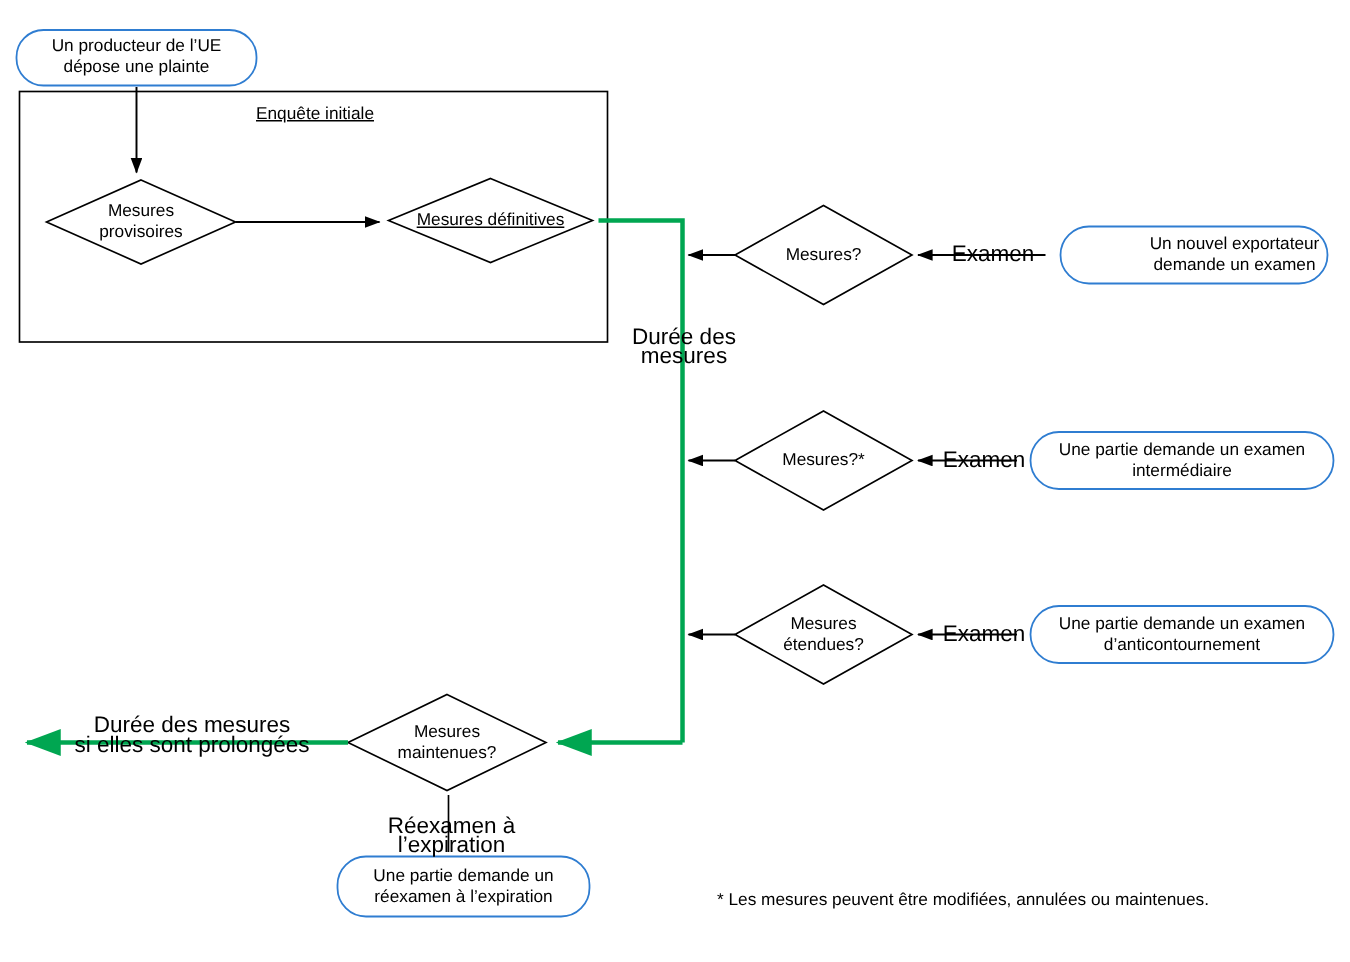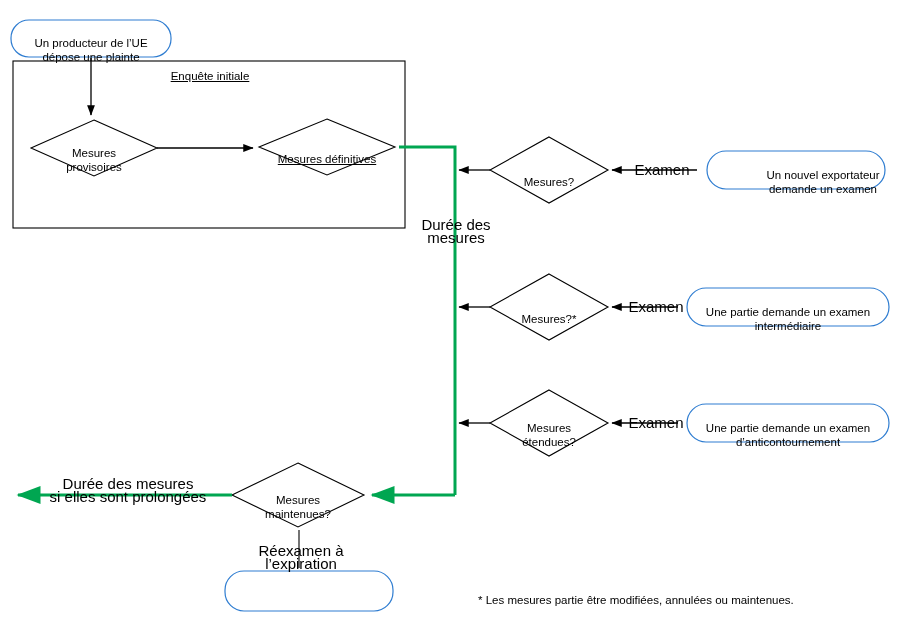--- a/index.html
+++ b/index.html
@@ -23,21 +23,20 @@
     height: 641px;
   }
   .node-label {
     position: absolute;
     text-align: center;
     color: #000000;
     font-size: 11.5px;
     line-height: 14px;
     white-space: pre-line;
     pointer-events: none;
-    margin-top: 12px;
   }
   .edge-label {
     position: absolute;
     text-align: center;
     color: #000000;
     font-size: 15px;
     line-height: 13px;
     white-space: pre-line;
   }
   .footnote {
@@ -109,35 +108,37 @@
   <div class="group-title" style="left:140px; top:70px; width:140px;text-decoration:underline;">Enquête initiale</div>
 
   <div class="node-label" style="left:12px; top:24px; width:158px;">Un producteur de l’UE
 dépose une plainte</div>
   <div class="node-label" style="left:725px; top:156px; width:196px;">Un nouvel exportateur
 demande un examen</div>
   <div class="node-label" style="left:689px; top:293px; width:198px;">Une partie demande un examen
 intermédiaire</div>
   <div class="node-label" style="left:689px; top:409px; width:198px;">Une partie demande un examen
 d’anticontournement</div>
+  <div class="node-label" style="left:227px; top:577px; width:164px;">Une partie demande un
+réexamen à l’expiration</div>
 
   <div class="node-label" style="left:44px; top:134px; width:100px;">Mesures
 provisoires</div>
   <div class="node-label" style="left:263px; top:140px; width:128px;text-decoration:underline;">Mesures définitives</div>
   <div class="node-label" style="left:499px; top:163px; width:100px;">Mesures?</div>
   <div class="node-label" style="left:499px; top:300px; width:100px;">Mesures?*</div>
   <div class="node-label" style="left:499px; top:409px; width:100px;">Mesures
 étendues?</div>
   <div class="node-label" style="left:248px; top:481px; width:100px;">Mesures
 maintenues?</div>
 
   <div class="edge-label" style="left:418px; top:218px; width:76px; text-align:center;">Durée des
 mesures</div>
   <div class="edge-label" style="left:629px; top:163px; width:66px;">Examen</div>
   <div class="edge-label" style="left:623px; top:300px; width:66px;">Examen</div>
   <div class="edge-label" style="left:623px; top:416px; width:66px;">Examen</div>
   <div class="edge-label" style="left:38px; top:477px; width:180px;">Durée des mesures
 si elles sont prolongées</div>
   <div class="edge-label" style="left:221px; top:544px; width:160px;">Réexamen à l’expiration</div>
 
-  <div class="footnote" style="left:478px; top:593px; width:400px;">* Les mesures partie être modifiées, annulées ou maintenues.</div>
+  <div class="footnote" style="left:478px; top:593px; width:400px;">* Les mesures peuvent être modifiées, annulées ou maintenues.</div>
 
 </div>
 
 </body></html>

